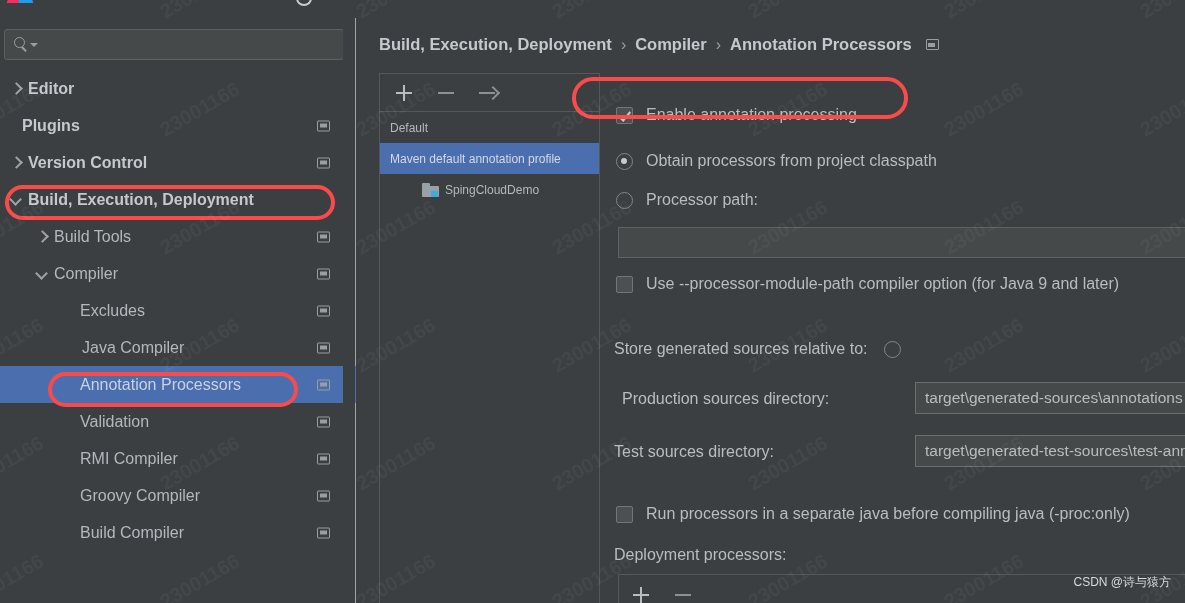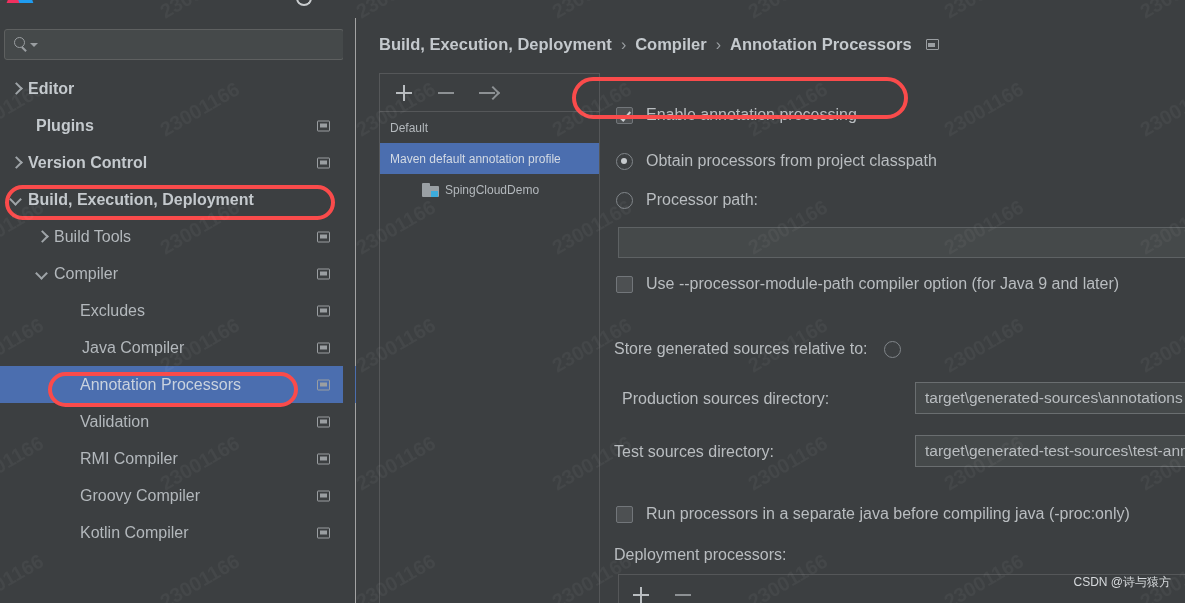--- a/index.html
+++ b/index.html
@@ -397,21 +397,21 @@
         <div class="search-caret"></div>
         <input class="search-input" type="text" placeholder="" value="" style="">
       </div>
     </div>
 
     <div class="tree" id="tree">
         <div class="tree-row bold" style="padding-left: 10px;">
           <span class="arrow right"></span>
           <span class="tree-label">Editor</span>
         </div>
-        <div class="tree-row bold" style="padding-left: 18px;">
+        <div class="tree-row bold" style="padding-left: 4px;">
           <span class="arrow none"></span>
           <span class="tree-label">Plugins</span>
           <span class="badge-icon"></span>
         </div>
         <div class="tree-row bold" style="padding-left: 10px;">
           <span class="arrow right"></span>
           <span class="tree-label">Version Control</span>
           <span class="badge-icon"></span>
         </div>
         <div class="tree-row bold" style="padding-left: 10px;">
@@ -453,21 +453,21 @@
           <span class="tree-label">RMI Compiler</span>
           <span class="badge-icon"></span>
         </div>
         <div class="tree-row" style="padding-left: 62px;">
           <span class="arrow none"></span>
           <span class="tree-label">Groovy Compiler</span>
           <span class="badge-icon"></span>
         </div>
         <div class="tree-row" style="padding-left: 62px;">
           <span class="arrow none"></span>
-          <span class="tree-label">Kotlin Compiler</span>
+          <span class="tree-label">Build Compiler</span>
           <span class="badge-icon"></span>
         </div>
       </div>
 
     <div class="sb-track">
       <div class="sb-thumb"></div>
     </div>
   </div>
 
   <div class="main">

